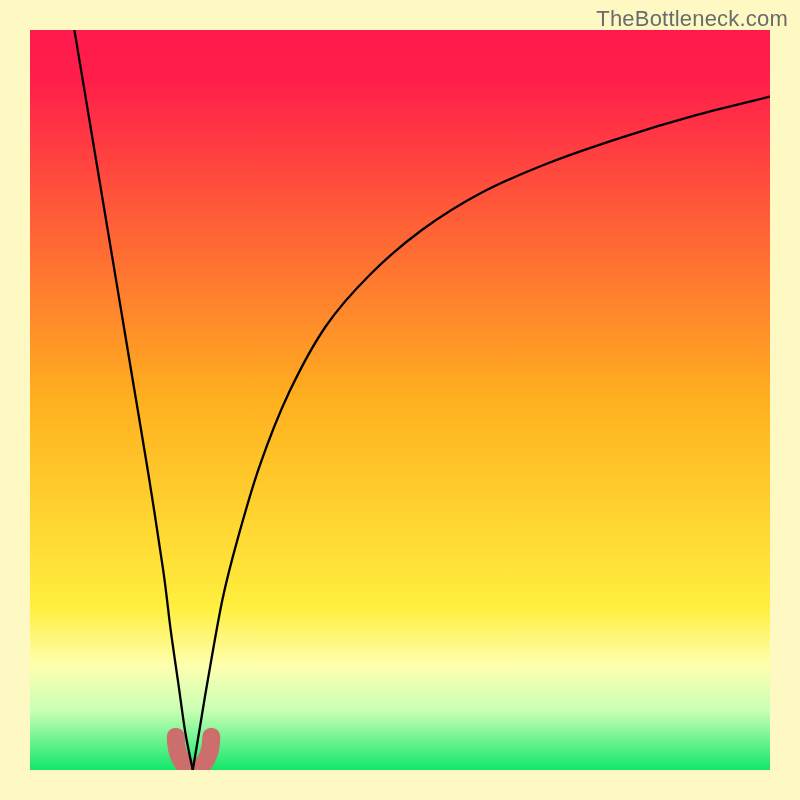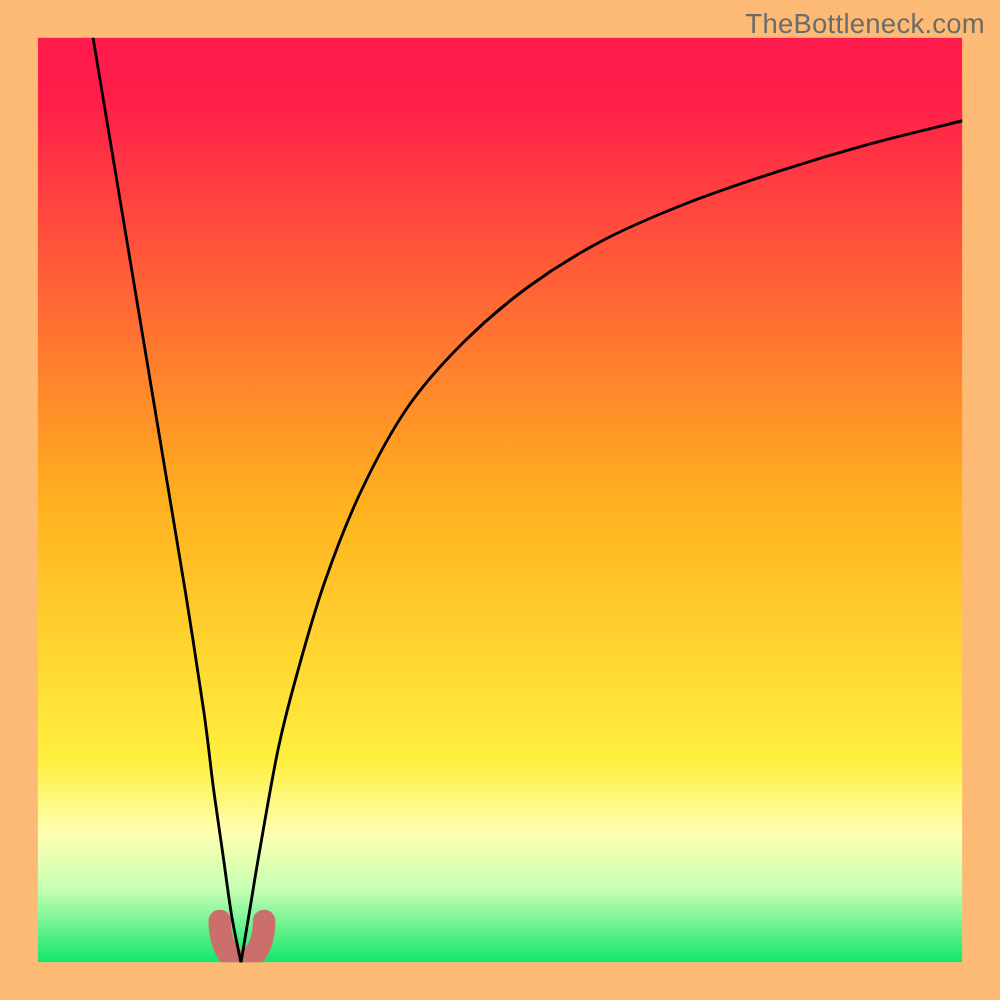--- a/index.html
+++ b/index.html
@@ -7,21 +7,21 @@
     padding: 0;
     width: 800px;
     height: 800px;
     overflow: hidden;
     background: #000;
     font-family: Arial, Helvetica, sans-serif;
   }
   .frame {
     position: absolute;
     inset: 0;
-    background: #fdba74;
+    background: #fef9c3;
   }
   .plot {
     position: absolute;
     left: 30px;
     top: 30px;
     width: 740px;
     height: 740px;
     overflow: hidden;
   }
   .gradient {

